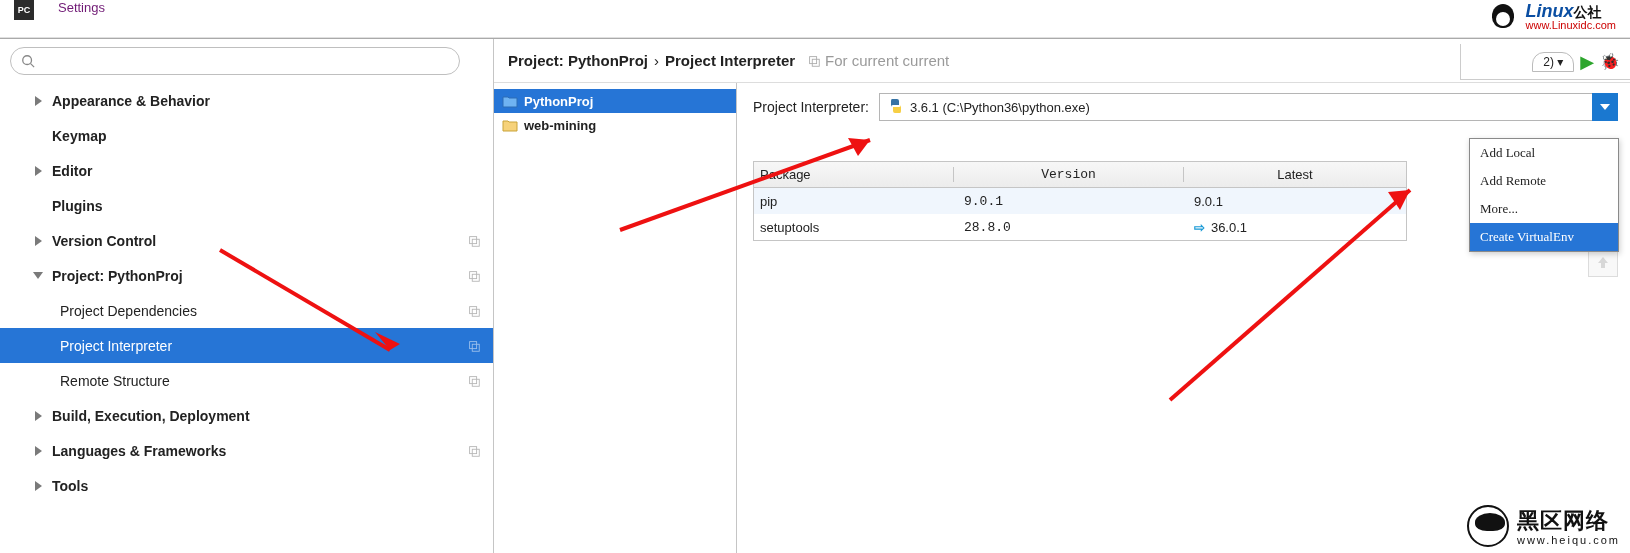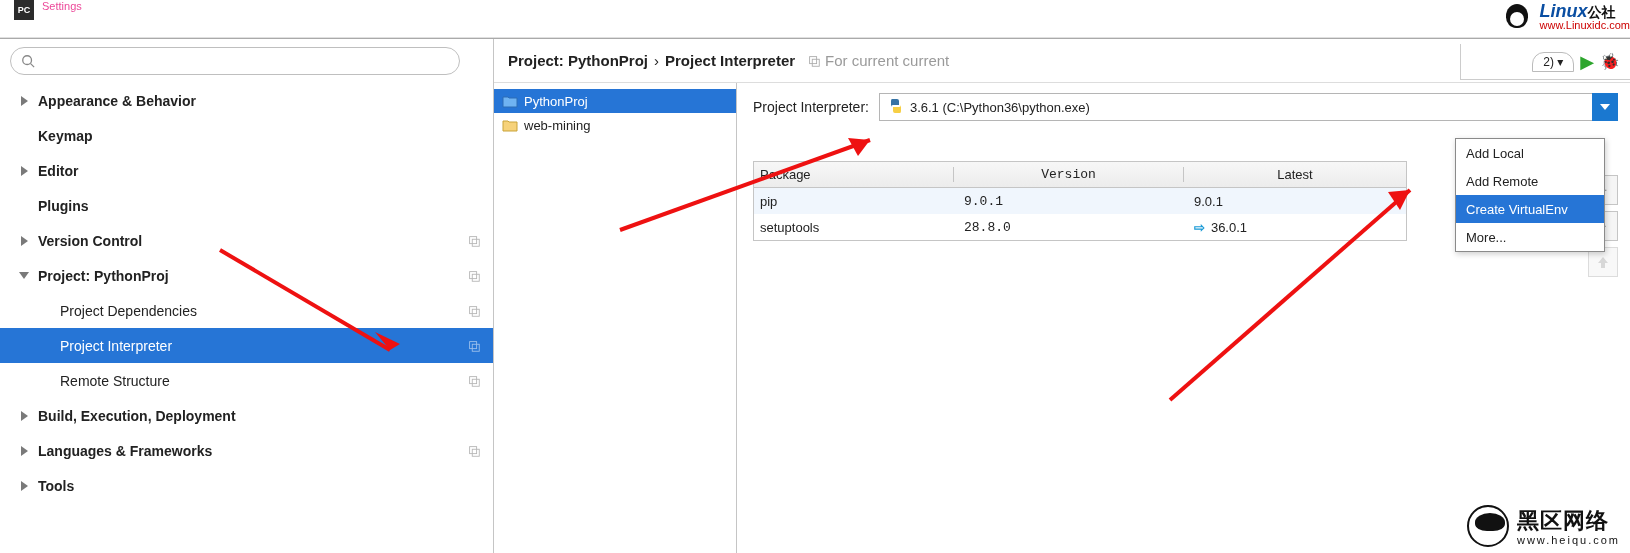--- a/index.html
+++ b/index.html
@@ -24,21 +24,21 @@
     width: 20px; height: 20px;
     background: #2b2b2b;
     color: #fff;
     font-size: 9px;
     font-weight: bold;
     display: flex;
     align-items: center;
     justify-content: center;
     margin-right: 8px;
   }
-  .title-text { font-size: 11px; color: #ec4899; }
+  .title-text { font-size: 13px; color: #701a75; margin-left: 16px; }
   .body-area {
     display: flex;
     height: calc(100% - 38px);
     border-top: 1px solid #aaa;
   }
   
   .left-panel {
     width: 494px;
     border-right: 1px solid #c5c5c5;
     display: flex;
@@ -53,21 +53,21 @@
     display: flex;
     align-items: center;
     padding: 0 10px;
     color: #888;
   }
   .tree { flex: 1; overflow: auto; }
   .tree-item {
     height: 35px;
     display: flex;
     align-items: center;
-    padding-left: 18px;
+    padding-left: 32px;
     padding-right: 12px;
     font-size: 14px;
     cursor: default;
     justify-content: space-between;
   }
   .tree-label { display: flex; align-items: center; gap: 8px; }
   .tree-item.bold .label-text { font-weight: 700; }
   .tree-item.child .label-text { font-weight: 400; }
   .tree-item.child { padding-left: 60px; }
   .tree-item.selected { background: #2675d6; color: #fff; }
@@ -116,20 +116,21 @@
     border-right: 1px solid #c5c5c5;
     padding-top: 6px;
   }
   .pl-item {
     height: 24px;
     display: flex;
     align-items: center;
     padding: 4px 8px;
     gap: 6px;
     font-size: 13px;
+    font-weight: bold;
   }
   .pl-item.selected { background: #2675d6; color: #fff; }
   .pl-item .folder-icon svg { display: block; }
 
   .interp-area {
     flex: 1;
     display: flex;
     flex-direction: column;
     padding: 10px 12px 0 16px;
     position: relative;
@@ -205,42 +206,43 @@
     background: #f5f5f5;
     display: flex; align-items: center; justify-content: center;
     color: #888;
   }
   .side-btn.disabled { opacity: .6; }
 
   
   .dd-menu {
     position: absolute;
     top: 99px;
-    right: 25px;
+    right: 11px;
     width: 150px;
     border: 1px solid #8a8a8a;
     background: #fff;
     box-shadow: 1px 2px 6px rgba(0,0,0,.2);
     z-index: 20;
+    font-family: Liberation Serif, serif;
   }
   .dd-menu .mi {
     height: 28px;
     display: flex;
     align-items: center;
     padding: 0 10px;
     font-size: 13px;
   }
   .dd-menu .mi.sel { background: #2675d6; color: #fff; }
 
   
   .red-arrow { position: absolute; z-index: 30; pointer-events: none; }
 
   
   .wm-top {
-    position: absolute; top: 1px; right: 0;
+    position: absolute; top: 1px; right: 14px;
     font-size: 13px; color: #c00; z-index: 40;
     display: flex; align-items: center; gap: 12px;
   }
   .wm-top .penguin {
     width: 22px; height: 24px; background: #111; border-radius: 50% 50% 45% 45%;
     position: relative;
   }
   .wm-top .penguin::before{
     content:""; position:absolute; left:4px; right:4px; top:8px; bottom:2px;
     background:#fff; border-radius:50%;
@@ -500,25 +502,25 @@
       </div>
     </div>
 
     <div class="dd-menu">
       <div class="mi">
           <span>Add Local</span>
         </div>
       <div class="mi">
           <span>Add Remote</span>
         </div>
+      <div class="mi">
+          <span>More...</span>
+        </div>
       <div class="mi sel">
           <span>Create VirtualEnv</span>
-        </div>
-      <div class="mi">
-          <span>More...</span>
         </div>
     </div>
   </div>
 </div>
 
 <div class="tb-frag">
   <span class="numtab"><span>2)</span> ▾</span>
   <span class="play">▶</span>
   <span class="bug">🐞</span>
 </div>

